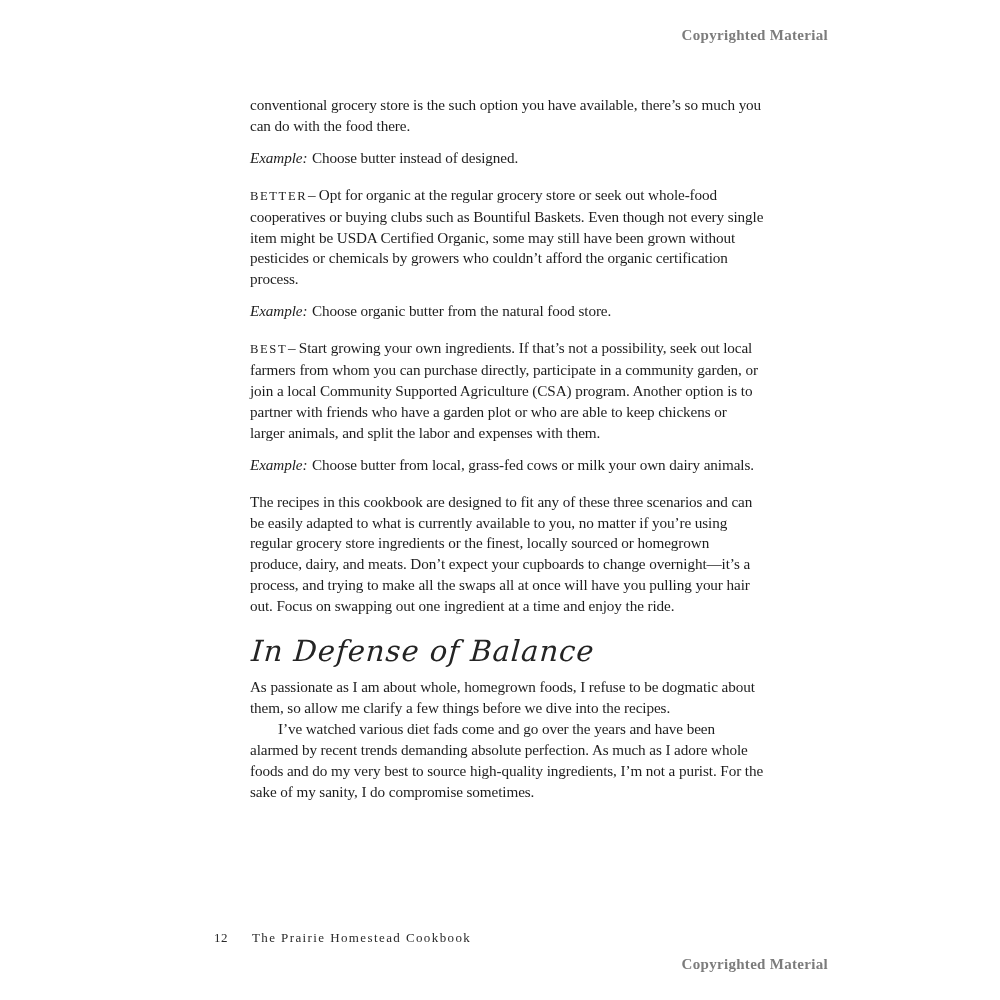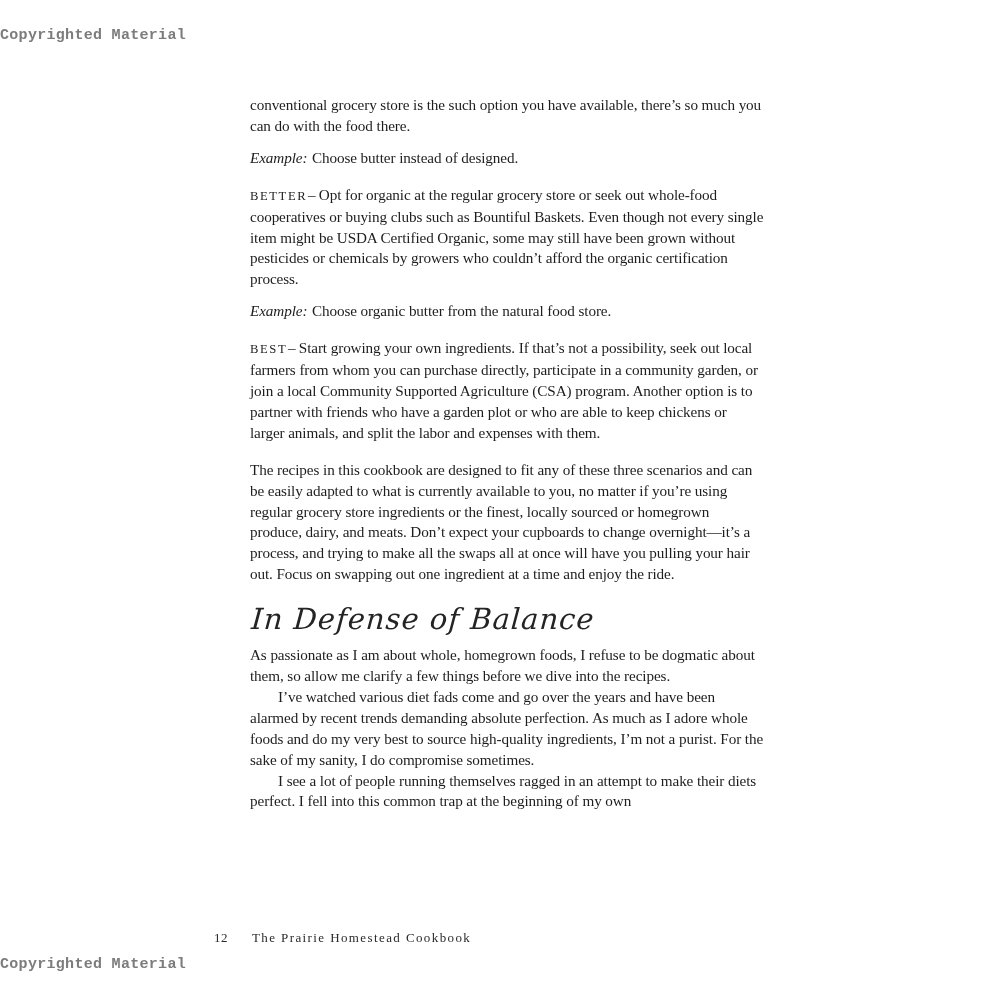--- a/index.html
+++ b/index.html
@@ -12,22 +12,22 @@
     width: 1000px;
     height: 1000px;
     background: #ffffff;
     overflow: hidden;
     color: #1d1d1d;
   }
   .copyright-banner {
     position: absolute;
     left: 0;
     width: 828px;
-    text-align: left;
-    font-family: Liberation Mono, monospace;
+    text-align: right;
+    font-family: Liberation Serif, serif;
     font-weight: bold;
     font-size: 15px;
     letter-spacing: 0.3px;
     color: #7c7c7c;
   }
   .copyright-top { top: 27px; }
   .copyright-bottom { top: 956px; }
 
   .text-column {
     position: absolute;
@@ -102,30 +102,30 @@
     <p class="para">conventional grocery store is the such option you have available, there’s so much you can do with the food there.</p>
 
     <p class="para gap-s"><span class="example-label">Example:</span><span>Choose butter instead of designed.</span></p>
 
     <p class="para gap-l"><span class="smallcaps-label">BETTER</span><span class="lead-dash">–</span><span>Opt for organic at the regular grocery store or seek out whole-food cooperatives or buying clubs such as Bountiful Baskets. Even though not every single item might be USDA Certified Organic, some may still have been grown without pesticides or chemicals by growers who couldn’t afford the organic certification process.</span></p>
 
     <p class="para gap-s"><span class="example-label">Example:</span><span>Choose organic butter from the natural food store.</span></p>
 
     <p class="para gap-l"><span class="smallcaps-label">BEST</span><span class="lead-dash">–</span><span>Start growing your own ingredients. If that’s not a possibility, seek out local farmers from whom you can purchase directly, participate in a community garden, or join a local Community Supported Agriculture (CSA) program. Another option is to partner with friends who have a garden plot or who are able to keep chickens or larger animals, and split the labor and expenses with them.</span></p>
 
+    <p class="para gap-s"><span class="example-label">Example:</span><span>Choose butter from local, grass-fed cows or milk your own dairy animals.</span></p>
 
     <p class="para gap-l">The recipes in this cookbook are designed to fit any of these three scenarios and can be easily adapted to what is currently available to you, no matter if you’re using regular grocery store ingredients or the finest, locally sourced or homegrown produce, dairy, and meats. Don’t expect your cupboards to change overnight—it’s a process, and trying to make all the swaps all at once will have you pulling your hair out. Focus on swapping out one ingredient at a time and enjoy the ride.</p>
 
     <h2 class="section-heading">In Defense of Balance</h2>
 
     <p class="para">As passionate as I am about whole, homegrown foods, I refuse to be dogmatic about them, so allow me clarify a few things before we dive into the recipes.</p>
 
     <p class="para indent">I’ve watched various diet fads come and go over the years and have been alarmed by recent trends demanding absolute perfection. As much as I adore whole foods and do my very best to source high-quality ingredients, I’m not a purist. For the sake of my sanity, I do compromise sometimes.</p>
 
-    <p class="para indent">I see a lot of people running themselves ragged in an attempt to make their diets perfect. I fell into this common trap at the beginning of my own</p>
 
   </div>
 
   <div class="footer">
     <span class="page-number">12</span>
     <span class="book-title">The Prairie Homestead Cookbook</span>
   </div>
 
   <div class="copyright-banner copyright-bottom">Copyrighted Material</div>
 

